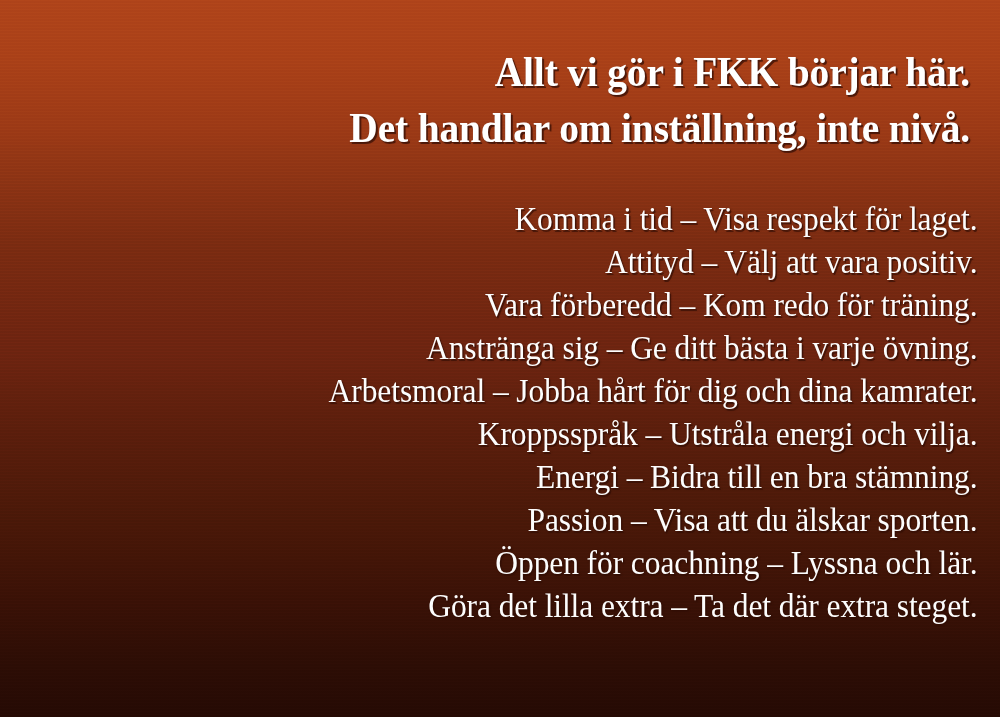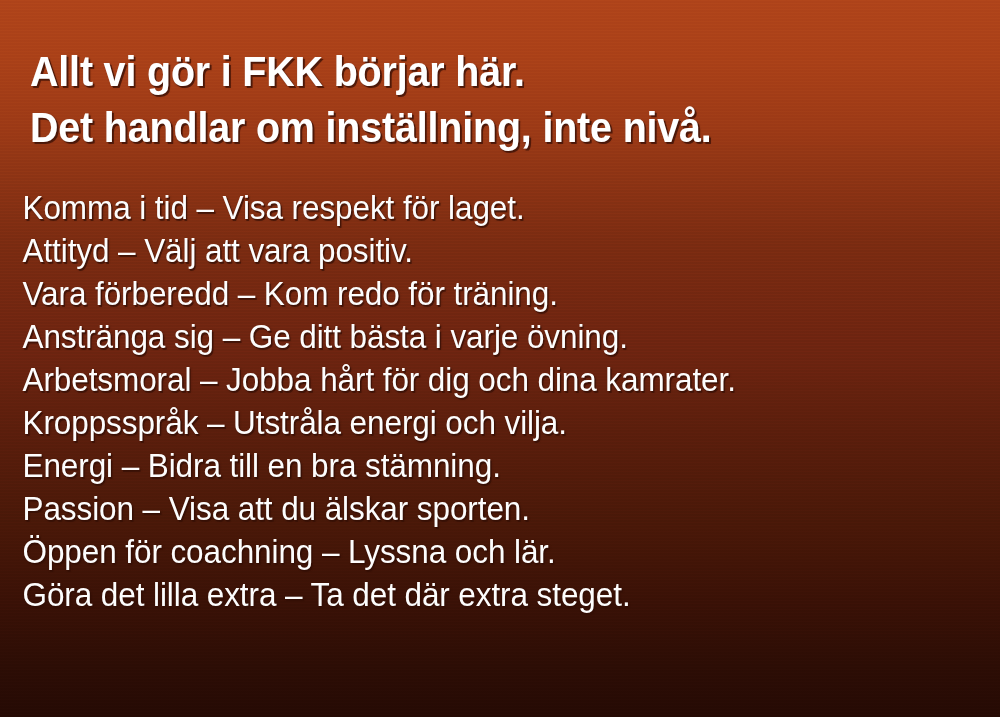--- a/index.html
+++ b/index.html
@@ -44,41 +44,42 @@
     mix-blend-mode: overlay;
     opacity: .85;
   }
   #content {
     position: relative;
     z-index: 2;
     width: 100%;
     height: 100%;
     box-sizing: border-box;
     padding: 0;
-    text-align: left;
+    text-align: right;
+    font-family: Liberation Serif, serif;
   }
   .title-block {
     padding-top: 44px;
   }
   .title-line {
     display: block;
     color: #ffffff;
     font-weight: bold;
     font-size: 42px;
     line-height: 56px;
     letter-spacing: -0.2px;
     text-shadow:
        2px 2px 0 rgba(60,16,6,0.72),
        1px 1px 2px rgba(40,10,4,0.55),
        0 0 1px rgba(255,255,255,0.25);
     white-space: nowrap;
     transform: scaleX(0.94);
   }
   .body-block {
-    margin-top: 30px;
+    margin-top: 42px;
   }
   .body-line {
     display: block;
     color: #fdfdfd;
     font-weight: normal;
     font-size: 33px;
     line-height: 43px;
     letter-spacing: -0.1px;
     text-shadow:
        1.5px 1.5px 0 rgba(52,14,5,0.62),

